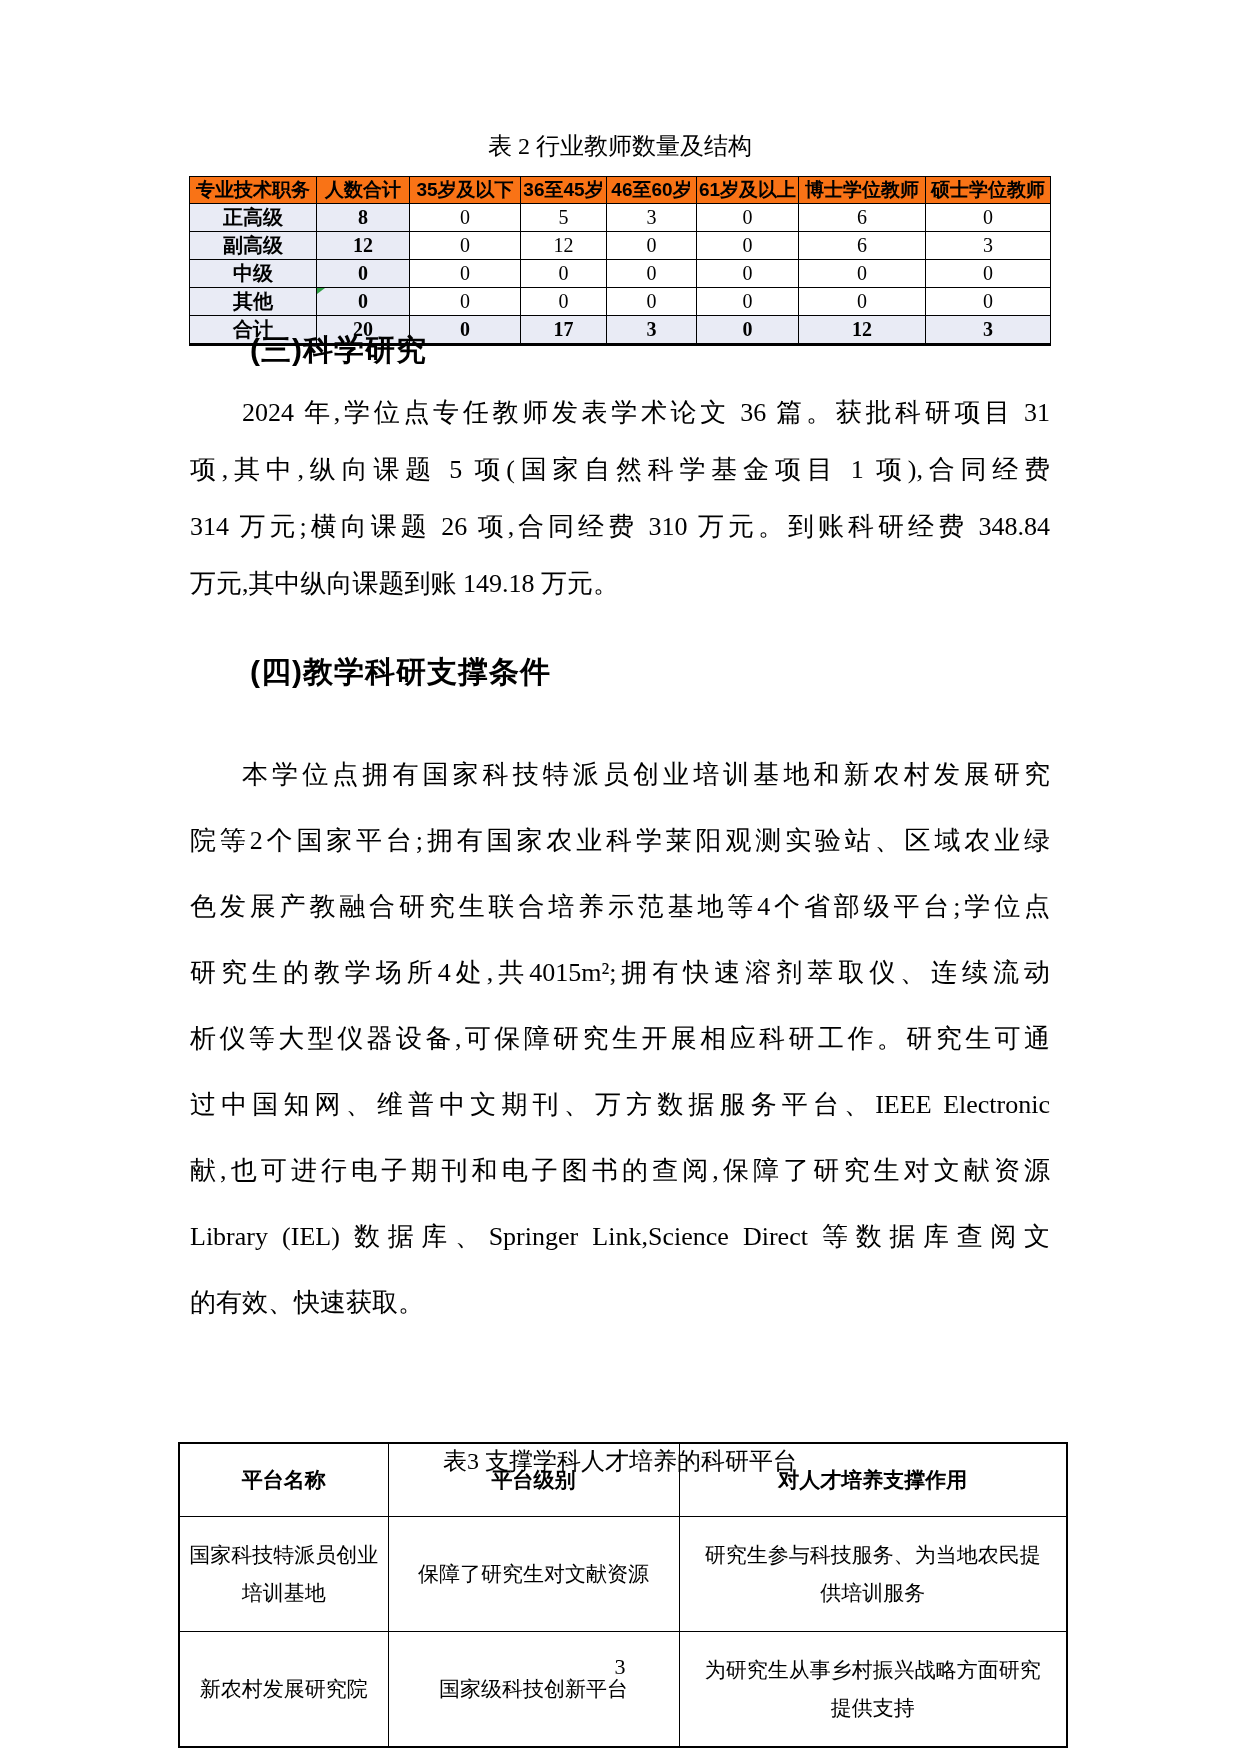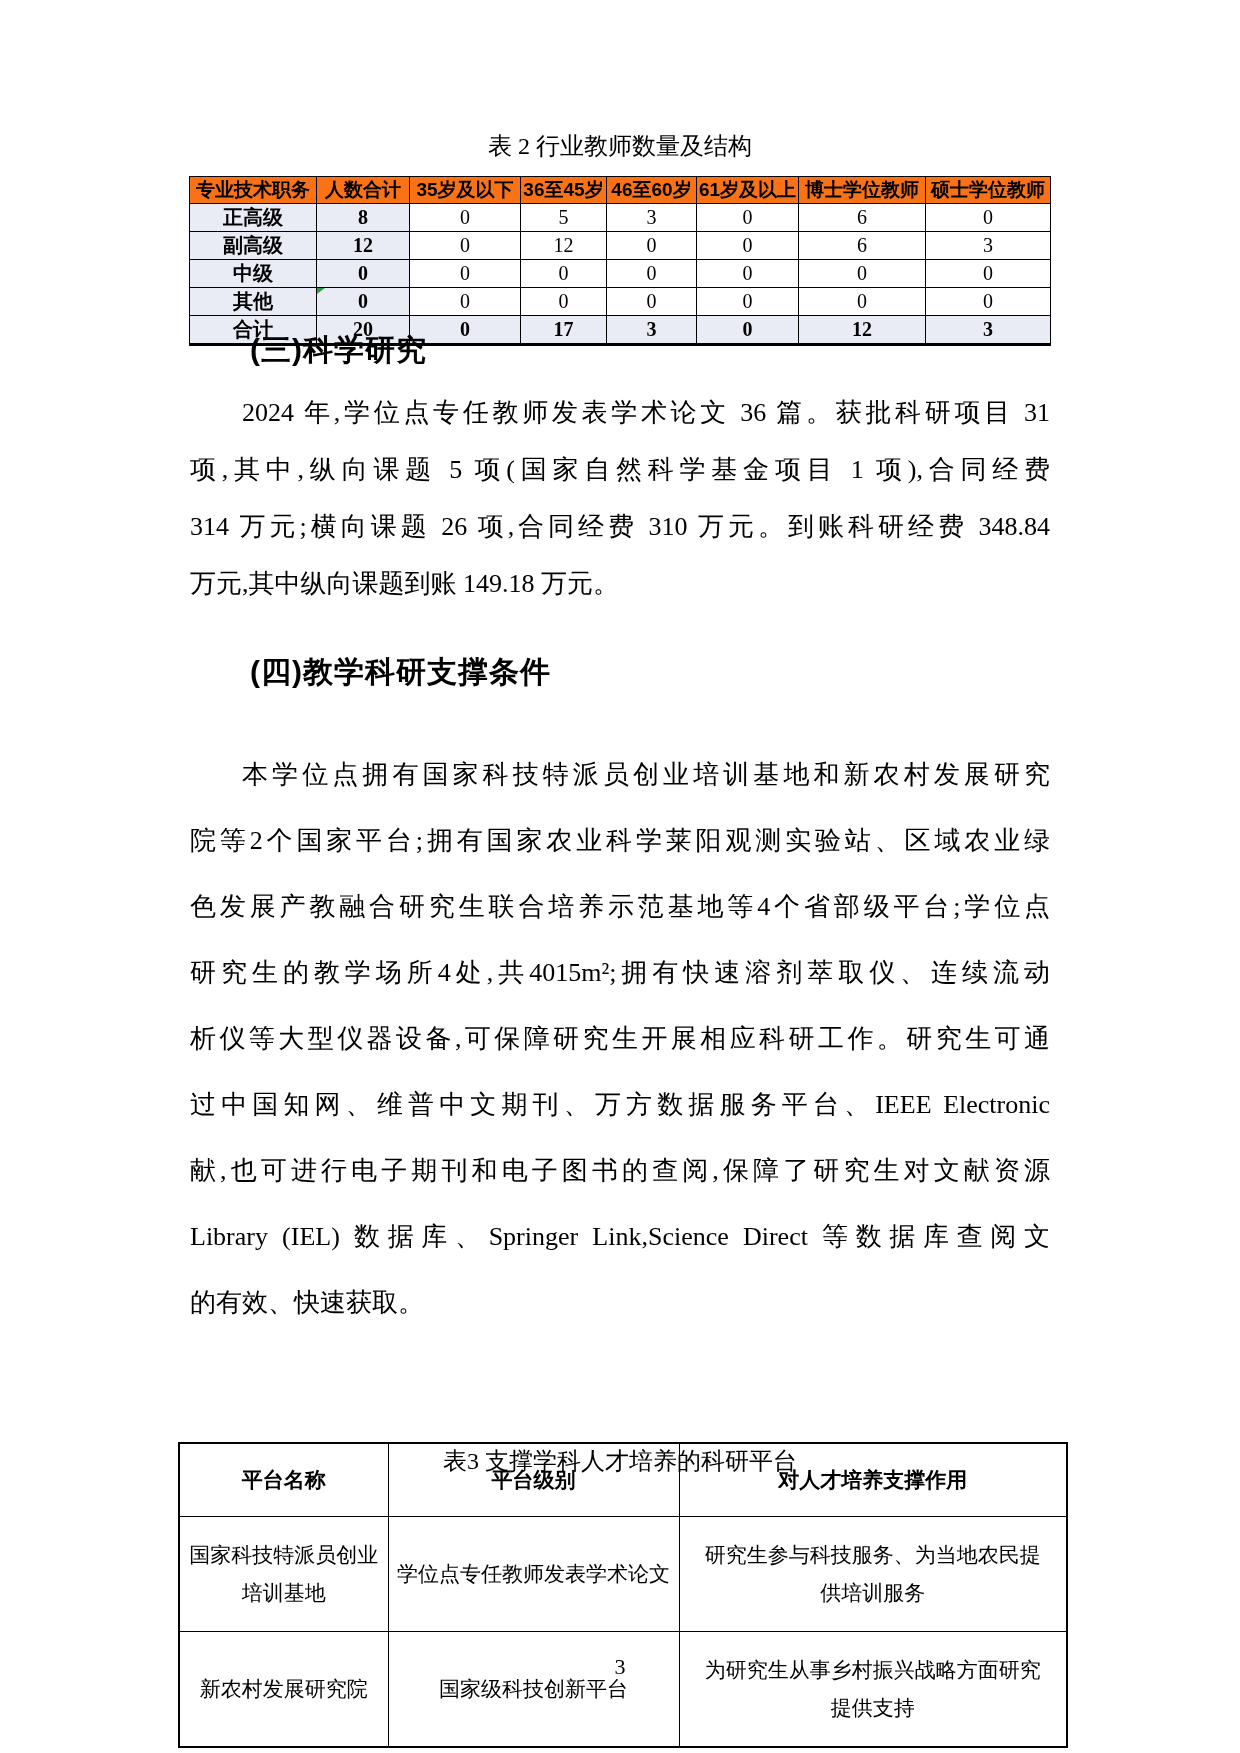--- a/index.html
+++ b/index.html
@@ -182,21 +182,21 @@
           <td>平台名称</td>
           <td>平台级别</td>
           <td>对人才培养支撑作用</td>
         </tr>
         <tr class="datarow">
           <td>
             <div class="cellline">国家科技特派员创业</div>
             <div class="cellline">培训基地</div>
           </td>
           <td>
-            <div class="cellline">学位点专任教师发表学术论文</div>
+            <div class="cellline">保障了研究生对文献资源</div>
           </td>
           <td>
             <div class="cellline">研究生参与科技服务、为当地农民提</div>
             <div class="cellline">供培训服务</div>
           </td>
         </tr>
         <tr class="datarow">
           <td>
             <div class="cellline">新农村发展研究院</div>
           </td>

